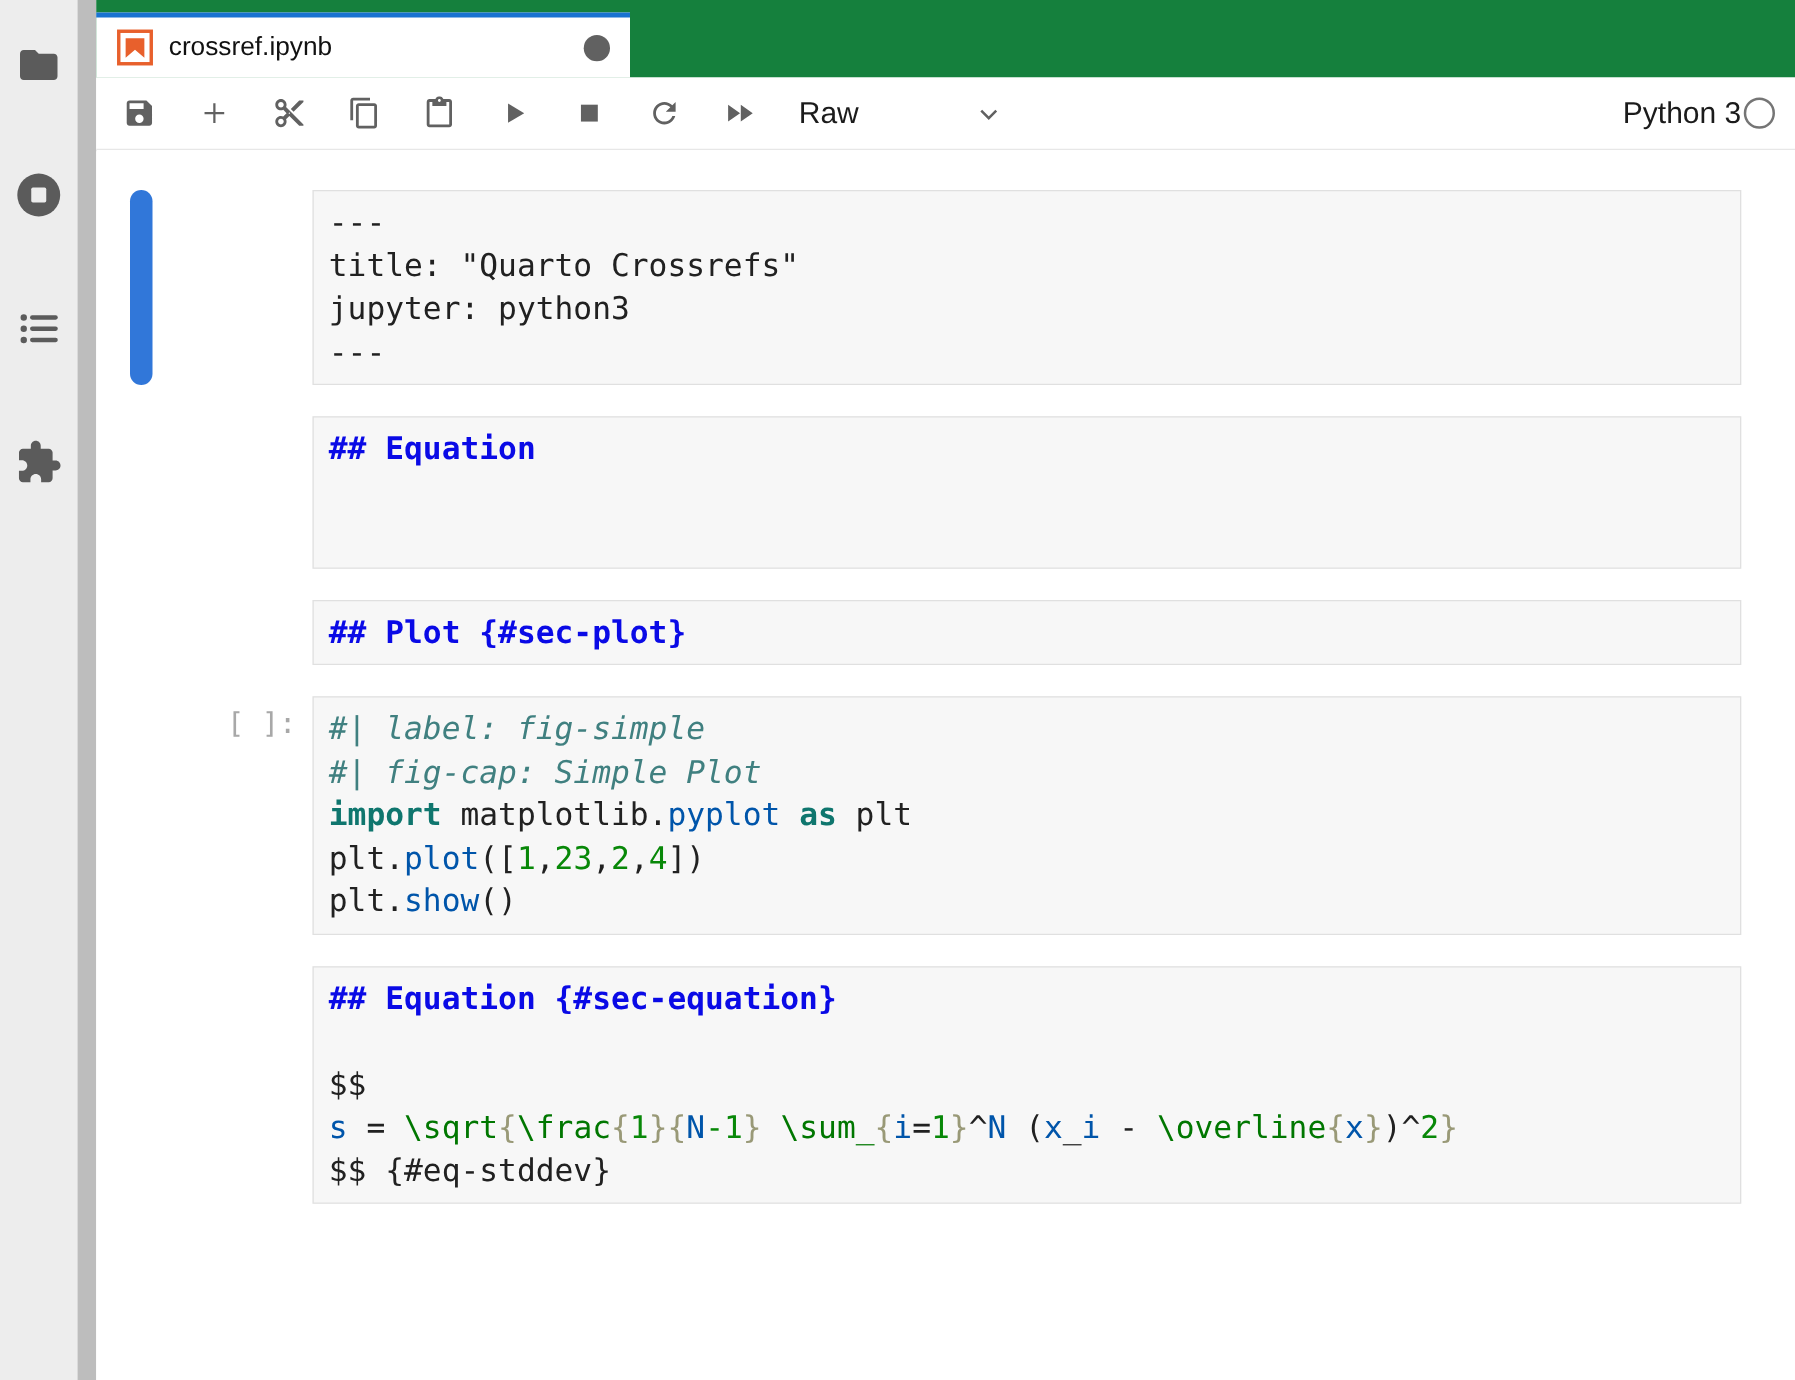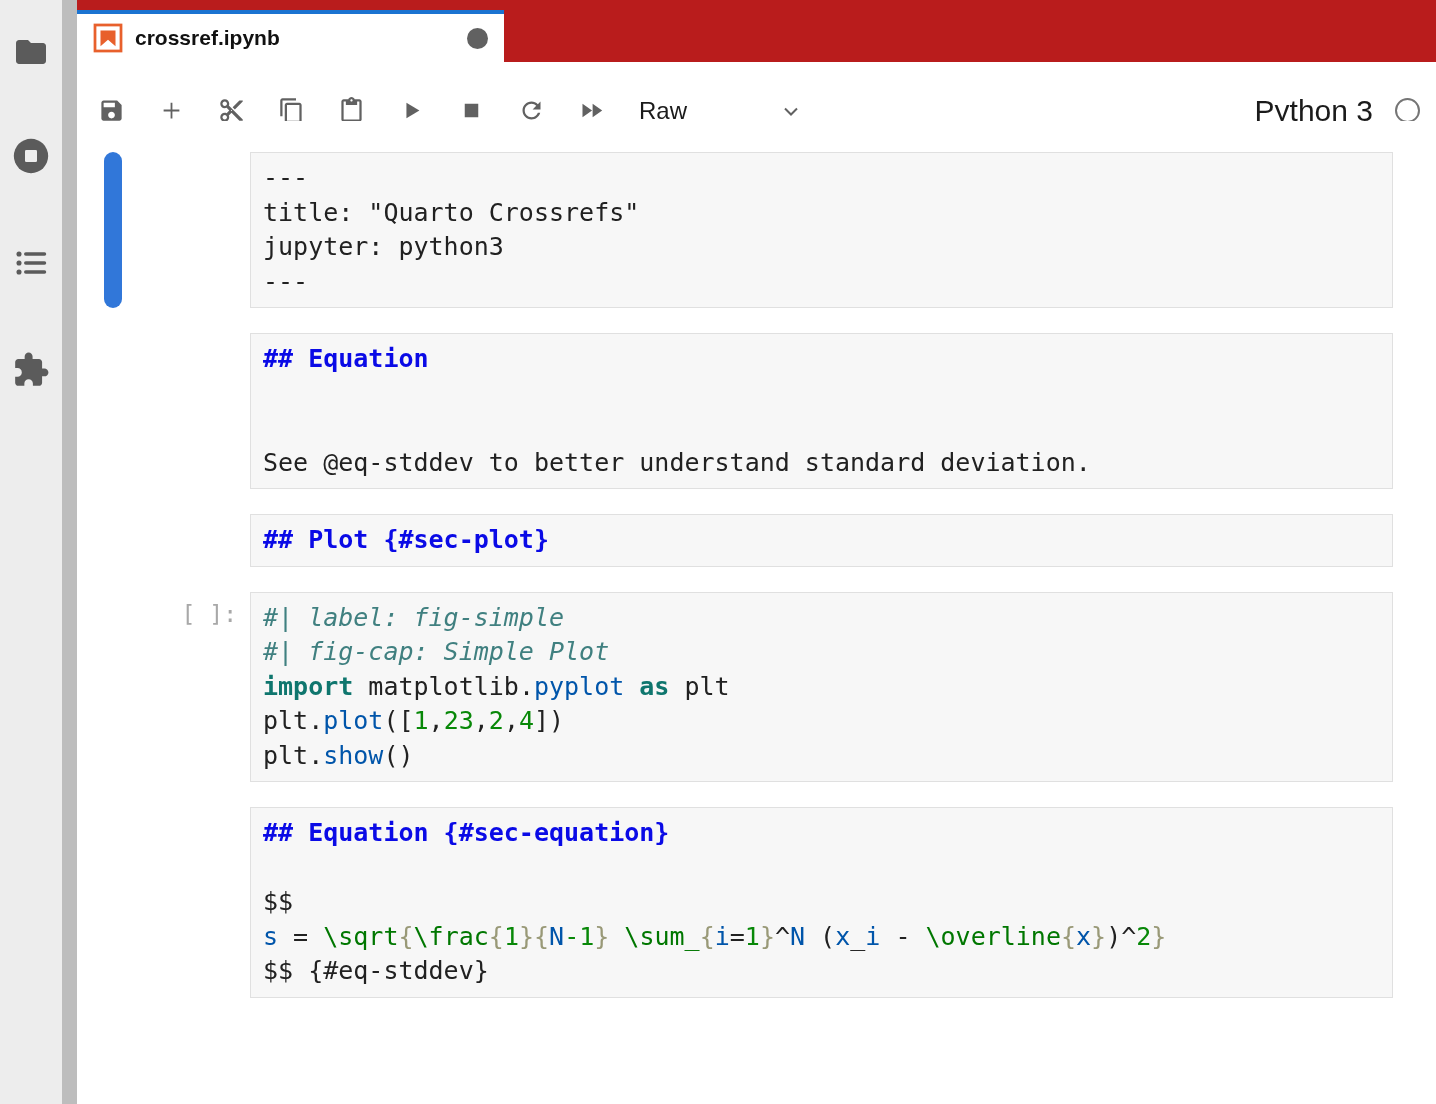--- a/index.html
+++ b/index.html
@@ -7,32 +7,32 @@
     width:1436px;height:1104px;position:relative;overflow:hidden;
     background:#ffffff;font-family:"Liberation Sans",sans-serif;
     -webkit-font-smoothing:antialiased;
   }
   
   #sidebar{position:absolute;left:0;top:0;width:62px;height:100%;background:#ededed;}
   .side-btn{position:absolute;left:9px;width:44px;height:44px;display:flex;align-items:center;justify-content:center;color:#5b5b5b;cursor:pointer;}
   #strip{position:absolute;left:62px;top:0;width:15px;height:100%;background:#bdbdbd;}
   
   #main{position:absolute;left:77px;top:0;right:0;height:100%;}
-  #tabbar{position:absolute;left:0;top:0;right:0;height:62px;background:#b91c1c;font-weight:bold;}
+  #tabbar{position:absolute;left:0;top:0;right:0;height:62px;background:#15803d;}
   #tab{position:absolute;left:0;top:10px;width:427px;height:52px;background:#ffffff;
        border-top:4px solid #1a73d1;box-sizing:border-box;display:flex;align-items:center;padding:0 16px;}
   #tab-title{font-size:21px;color:#111111;margin-left:12px;}
   #dirty-dot{margin-left:auto;width:21px;height:21px;border-radius:50%;background:#616161;}
   
   #toolbar{position:absolute;top:62px;left:0;right:0;height:58px;background:#ffffff;
-           border-bottom:1px solid #e7e7e7;display:flex;align-items:center;padding:0 16px;box-sizing:border-box;margin-top:20px;}
+           border-bottom:1px solid #e7e7e7;display:flex;align-items:center;padding:0 16px;box-sizing:border-box;}
   .tb-btn{width:36px;height:36px;margin-right:24px;display:flex;align-items:center;justify-content:center;color:#616161;cursor:pointer;flex:none;}
   #celltype{display:flex;align-items:center;justify-content:space-between;margin-left:6px;width:164px;
             font-size:24px;color:#1b1b1b;cursor:pointer;flex:none;}
-  #kernel{margin-left:auto;display:flex;align-items:center;gap:22px;font-size:30px;color:#1b1b1b;text-align:right;}
+  #kernel{margin-left:auto;display:flex;align-items:center;gap:2px;font-size:24px;color:#1b1b1b;text-align:right;}
   #kernel-circle{width:25px;height:25px;border:2.5px solid #757575;border-radius:50%;box-sizing:border-box;}
   
   #notebook{position:absolute;top:121px;left:0;right:0;bottom:0;background:#ffffff;overflow:hidden;padding-top:31px;}
   .cell{display:flex;margin:0 43px 25px 0;position:relative;}
   .gutter{width:173px;flex:none;position:relative;}
   .collapser{position:absolute;left:27px;top:0;bottom:0;width:18px;border-radius:9px;background:#3177d9;cursor:pointer;}
   .prompt{position:absolute;right:13px;top:9px;font-family:"DejaVu Sans Mono",monospace;font-size:23px;color:#a8a8a8;white-space:pre;}
   .editor{flex:1;background:#f7f7f7;border:1px solid #e0e0e0;padding:8px 12px;
           font-family:"DejaVu Sans Mono",monospace;font-size:25px;line-height:34.5px;color:#212121;white-space:pre;cursor:text;}
   .line{min-height:34.5px;}
@@ -187,21 +187,21 @@
   <div id="notebook">
     <div>
         <div class="cell">
           <div class="gutter">
             <div class="collapser"></div>
           </div>
           <div class="editor"><div class="line"><span class="tok-plain">---</span></div><div class="line"><span class="tok-plain">title: "Quarto Crossrefs"</span></div><div class="line"><span class="tok-plain">jupyter: python3</span></div><div class="line"><span class="tok-plain">---</span></div></div>
         </div>
         <div class="cell">
           <div class="gutter"></div>
-          <div class="editor"><div class="line"><span class="tok-header">## Equation</span></div><div class="line"></div><div class="line"></div><div class="line"><span class="tok-plain">See @eq-stddev to better understand standard deviation.</span></div></div>
+          <div class="editor"><div class="line"><span class="tok-header">## Equation</span></div><div class="line"></div><div class="line"></div></div>
         </div>
         <div class="cell">
           <div class="gutter"></div>
           <div class="editor"><div class="line"><span class="tok-header">## Plot {#sec-plot}</span></div></div>
         </div>
         <div class="cell">
           <div class="gutter">
             <div class="prompt">[ ]:</div>
           </div>
           <div class="editor"><div class="line"><span class="tok-comment">#| label: fig-simple</span></div><div class="line"><span class="tok-comment">#| fig-cap: Simple Plot</span></div><div class="line"><span class="tok-kw">import</span><span class="tok-plain"> matplotlib.</span><span class="tok-fn">pyplot</span><span class="tok-plain"> </span><span class="tok-kw">as</span><span class="tok-plain"> plt</span></div><div class="line"><span class="tok-plain">plt.</span><span class="tok-fn">plot</span><span class="tok-plain">([</span><span class="tok-num">1</span><span class="tok-plain">,</span><span class="tok-num">23</span><span class="tok-plain">,</span><span class="tok-num">2</span><span class="tok-plain">,</span><span class="tok-num">4</span><span class="tok-plain">])</span></div><div class="line"><span class="tok-plain">plt.</span><span class="tok-fn">show</span><span class="tok-plain">()</span></div></div>

